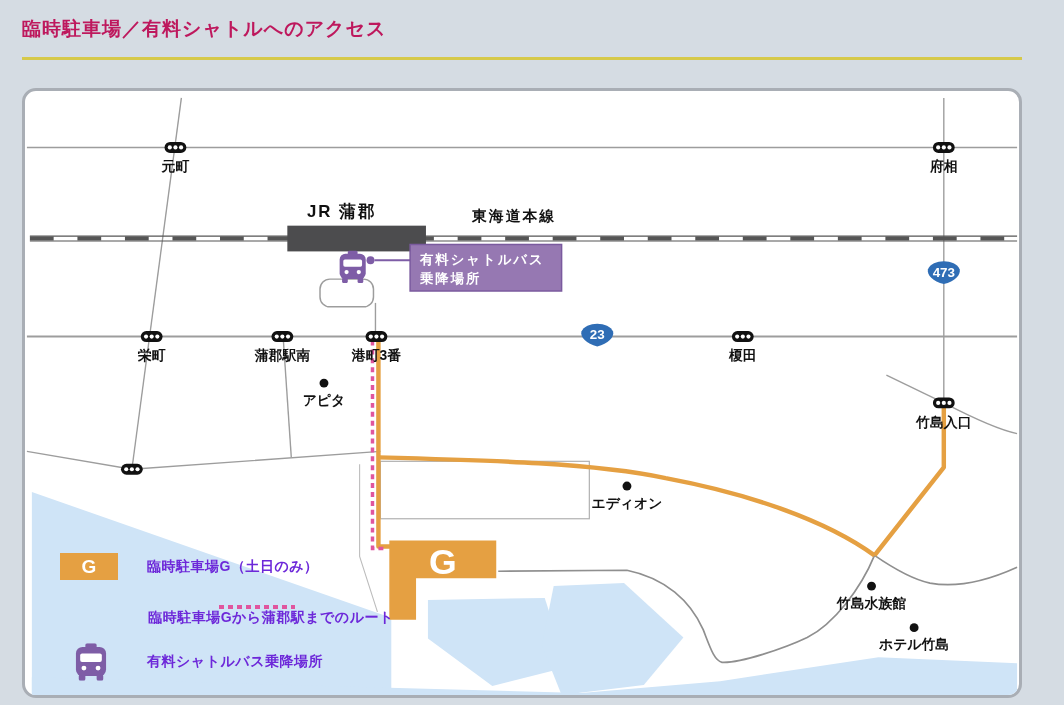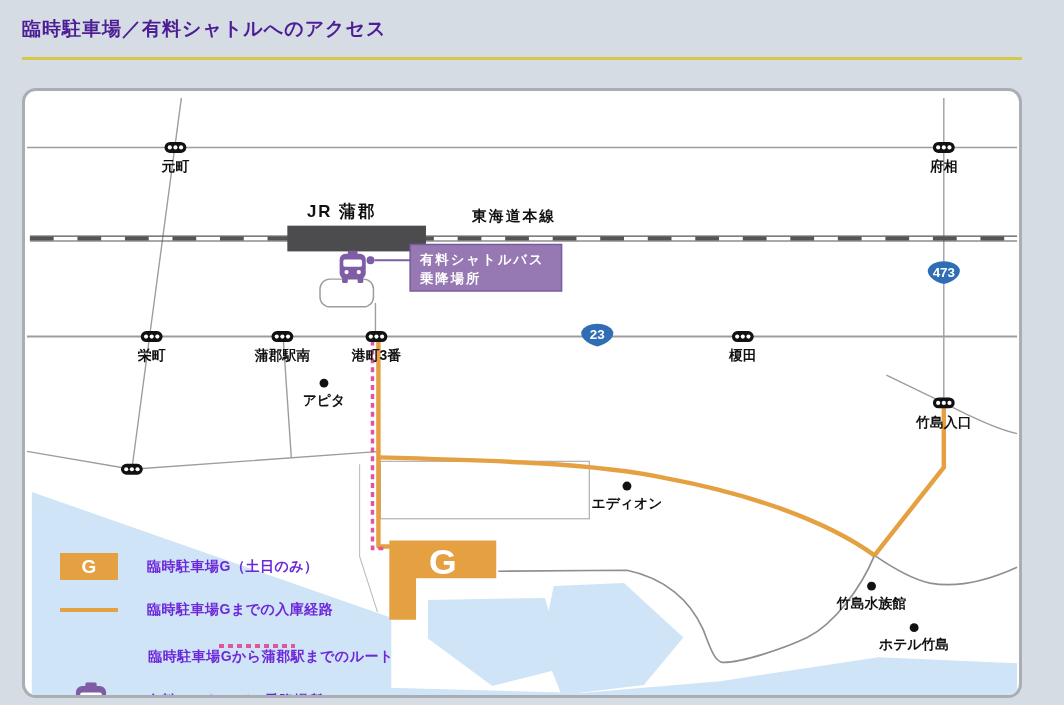--- a/index.html
+++ b/index.html
@@ -4,21 +4,21 @@
 <style>
   html,body{margin:0;padding:0;}
   body{
     width:1064px;height:705px;
     background:#d5dce3;
     font-family:"Liberation Sans","DejaVu Sans",sans-serif;
     position:relative;overflow:hidden;
   }
   .page-title{
     position:absolute;left:22px;top:16px;margin:0;
-    font-size:19px;font-weight:700;color:#4c1d95;letter-spacing:1px;
+    font-size:19px;font-weight:700;color:#be185d;letter-spacing:1px;
   }
   .title-underline{
     position:absolute;left:22px;top:57px;width:1000px;height:3px;
     background:#d6c94a;
   }
   .map-frame{
     position:absolute;left:22px;top:88px;width:1000px;height:610px;
     background:#ffffff;border:3px solid #a9aeb5;border-radius:14px;
     box-sizing:border-box;overflow:hidden;
   }
@@ -187,26 +187,20 @@
     </g>
   </svg>
 
   <div class="legend">
     <div class="legend-row">
       <div class="legend-swatch-col">
         <div class="sw-gbox">G</div>
       </div>
       <div class="legend-label">臨時駐車場G（土日のみ）</div>
     </div>
-    <div class="legend-row row2">
-      <div class="legend-swatch-col">
-        <div class="sw-orange"></div>
-      </div>
-      <div class="legend-label">臨時駐車場Gまでの入庫経路</div>
-    </div>
     <div class="legend-row row3">
       <div class="legend-swatch-col">
         <div class="sw-pink"></div>
       </div>
       <div class="legend-label">臨時駐車場Gから蒲郡駅までのルート</div>
     </div>
     <div class="legend-row row4">
       <div class="legend-swatch-col" style="justify-content:flex-start;">
         <svg width="32" height="38" viewBox="0 0 34 40" style="margin-left:36px">
             <use href="#busicon"></use>

